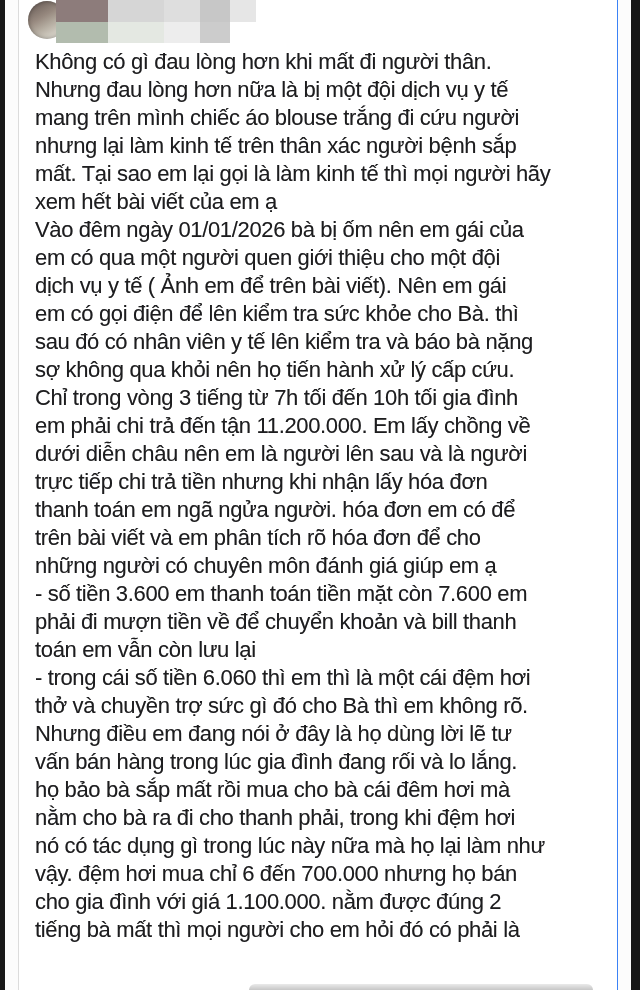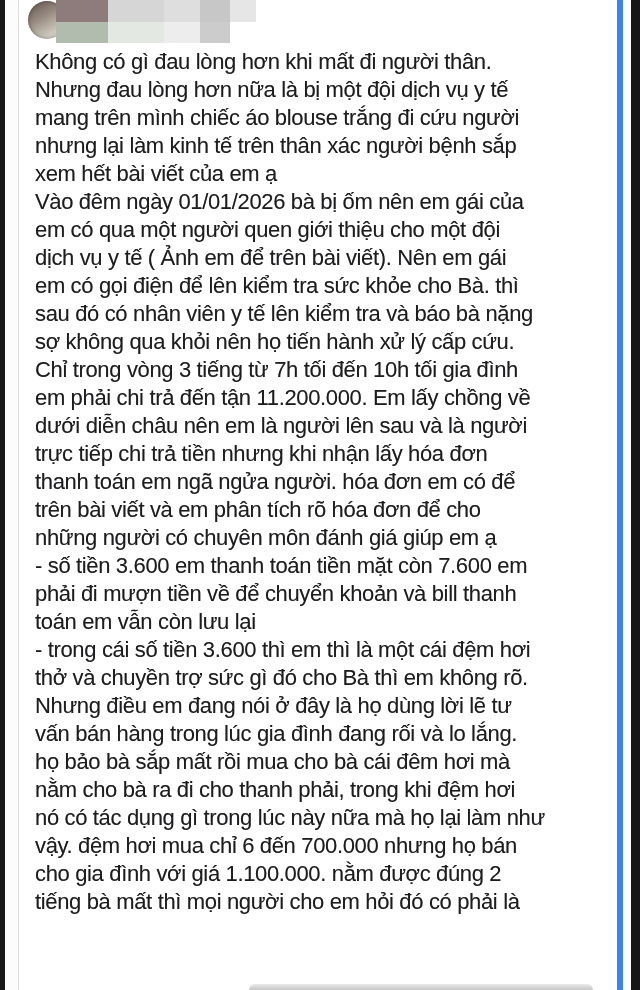--- a/index.html
+++ b/index.html
@@ -5,21 +5,21 @@
   html,body{margin:0;padding:0;background:#000;}
   .screen{
     position:relative;width:640px;height:990px;overflow:hidden;
     background:#fcfcfc;font-family:"Liberation Sans",sans-serif;
   }
   .edge-bar{position:absolute;top:0;bottom:0;background:#171717;z-index:5;}
   .edge-left{left:0;width:5px;}
   .edge-right{right:0;width:9px;}
   .post-card{
     position:absolute;top:0;bottom:0;left:18px;width:598px;
-    background:#ffffff;border-left:1px solid #dcdcdc;border-right:6px solid #3b82f6;
+    background:#ffffff;border-left:1px solid #dcdcdc;border-right:1px solid #3b82f6;
   }
   .post-header{position:absolute;top:0;left:0;right:0;height:46px;}
   .avatar{
     position:absolute;left:9px;top:1px;width:38px;height:38px;border-radius:50%;
     background:linear-gradient(150deg,#6f625c 10%,#97897f 40%,#b5ada1 60%,#d9d5cb 85%);
     box-shadow:inset 0 0 4px rgba(0,0,0,.35);
   }
   .censor{position:absolute;left:37px;top:0;display:flex;flex-direction:column;}
   .censor-row{display:flex;}
   .censor-row.r1 .censor-cell{height:22px;}
@@ -68,38 +68,39 @@
           <div class="censor-cell c5" style="background-color: rgb(255, 255, 255);"></div>
         </div>
       </div>
     </div>
 
     <div class="post-body">
       <div class="post-line">Không có gì đau lòng hơn khi mất đi người thân.</div>
       <div class="post-line">Nhưng đau lòng hơn nữa là bị một đội dịch vụ y tế</div>
       <div class="post-line">mang trên mình chiếc áo blouse trắng đi cứu người</div>
       <div class="post-line">nhưng lại làm kinh tế trên thân xác người bệnh sắp</div>
+      <div class="post-line">mất. Tại sao em lại gọi là làm kinh tế thì mọi người hãy</div>
       <div class="post-line">xem hết bài viết của em ạ</div>
       <div class="post-line">Vào đêm ngày 01/01/2026 bà bị ốm nên em gái của</div>
       <div class="post-line">em có qua một người quen giới thiệu cho một đội</div>
       <div class="post-line">dịch vụ y tế ( Ảnh em để trên bài viết). Nên em gái</div>
       <div class="post-line">em có gọi điện để lên kiểm tra sức khỏe cho Bà. thì</div>
       <div class="post-line">sau đó có nhân viên y tế lên kiểm tra và báo bà nặng</div>
       <div class="post-line">sợ không qua khỏi nên họ tiến hành xử lý cấp cứu.</div>
       <div class="post-line">Chỉ trong vòng 3 tiếng từ 7h tối đến 10h tối gia đình</div>
       <div class="post-line">em phải chi trả đến tận 11.200.000. Em lấy chồng về</div>
       <div class="post-line">dưới diễn châu nên em là người lên sau và là người</div>
       <div class="post-line">trực tiếp chi trả tiền nhưng khi nhận lấy hóa đơn</div>
       <div class="post-line">thanh toán em ngã ngửa người. hóa đơn em có để</div>
       <div class="post-line">trên bài viết và em phân tích rõ hóa đơn để cho</div>
       <div class="post-line">những người có chuyên môn đánh giá giúp em ạ</div>
       <div class="post-line">- số tiền 3.600 em thanh toán tiền mặt còn 7.600 em</div>
       <div class="post-line">phải đi mượn tiền về để chuyển khoản và bill thanh</div>
       <div class="post-line">toán em vẫn còn lưu lại</div>
-      <div class="post-line">- trong cái số tiền 3.600 thì em thì là một cái đệm hơi</div>
+      <div class="post-line">- trong cái số tiền 6.060 thì em thì là một cái đệm hơi</div>
       <div class="post-line">thở và chuyền trợ sức gì đó cho Bà thì em không rõ.</div>
       <div class="post-line">Nhưng điều em đang nói ở đây là họ dùng lời lẽ tư</div>
       <div class="post-line">vấn bán hàng trong lúc gia đình đang rối và lo lắng.</div>
       <div class="post-line">họ bảo bà sắp mất rồi mua cho bà cái đêm hơi mà</div>
       <div class="post-line">nằm cho bà ra đi cho thanh phải, trong khi đệm hơi</div>
       <div class="post-line">nó có tác dụng gì trong lúc này nữa mà họ lại làm như</div>
       <div class="post-line">vậy. đệm hơi mua chỉ 6 đến 700.000 nhưng họ bán</div>
       <div class="post-line">cho gia đình với giá 1.100.000. nằm được đúng 2</div>
       <div class="post-line">tiếng bà mất thì mọi người cho em hỏi đó có phải là</div>
     </div>

